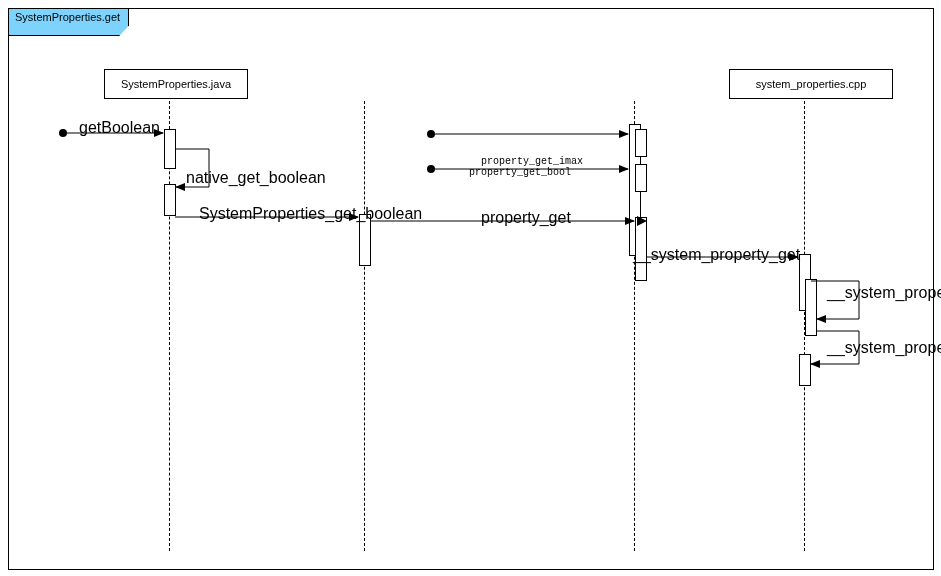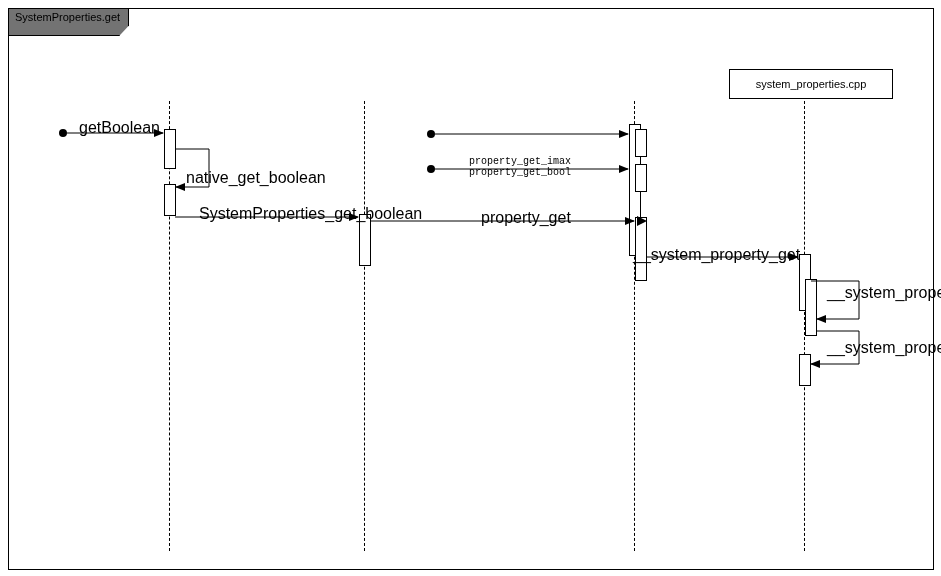--- a/index.html
+++ b/index.html
@@ -24,21 +24,21 @@
   }
   .frame-label {
     position: absolute;
     left: 0;
     top: 0;
     height: 22px;
     padding: 2px 8px 2px 6px;
     border-right: 1px solid #000;
     border-bottom: 1px solid #000;
     font-size: 11px;
-    background: #737373;
+    background: #7dd3fc;
     clip-path: polygon(0 0, 100% 0, 100% 60%, calc(100% - 10px) 100%, 0 100%);
   }
   .participant-box {
     position: absolute;
     border: 1px solid #000;
     background: #fff;
     font-size: 11px;
     text-align: center;
     padding: 8px 6px;
     white-space: nowrap;
@@ -80,20 +80,21 @@
     pointer-events: none;
   }
 </style>
 </head>
 <body>
 
 <div class="diagram">
   <div class="frame">
     <div class="frame-label">SystemProperties.get</div>
 
+    <div class="participant-box" style="left:95px; top:60px; width:130px;">SystemProperties.java</div>
     <div class="participant-box" style="left:720px; top:60px; width:150px;">system_properties.cpp</div>
 
     <div class="lifeline" style="left:160px; top:92px; height:450px;"></div>
     <div class="lifeline" style="left:355px; top:92px; height:450px;"></div>
     <div class="lifeline" style="left:625px; top:92px; height:450px;"></div>
     <div class="lifeline" style="left:795px; top:92px; height:450px;"></div>
 
     <div class="activation" style="left:155px; top:120px; height:38px;"></div>
     <div class="activation" style="left:155px; top:175px; height:30px;"></div>
 
@@ -109,21 +110,21 @@
     <div class="activation" style="left:790px; top:345px; height:30px;"></div>
 
     <div class="found-dot" style="left:50px; top:120px;"></div>
     <div class="found-dot" style="left:418px; top:121px;"></div>
     <div class="found-dot" style="left:418px; top:156px;"></div>
 
     <div class="msg-label" style="left:70px; top:110px;">getBoolean</div>
     <div class="msg-label" style="left:177px; top:160px;">native_get_boolean</div>
     <div class="msg-label" style="left:190px; top:196px;">SystemProperties_get_boolean</div>
     <div class="msg-label mono" style="left:460px; top:112px;margin-top:46px;">property_get_bool</div>
-    <div class="msg-label mono" style="left:460px; top:147px;font-family:Liberation Mono, monospace;">property_get_imax</div>
+    <div class="msg-label mono" style="left:472px; top:147px;font-family:Liberation Mono, monospace;">property_get_imax</div>
     <div class="msg-label" style="left:460px; top:200px;padding-left:12px;">property_get</div>
     <div class="msg-label" style="left:624px; top:237px;">__system_property_get</div>
     <div class="msg-label" style="left:818px; top:275px;">__system_property_read</div>
     <div class="msg-label" style="left:818px; top:330px;">__system_property_read</div>
 
     <svg class="arrows">
       <defs>
         <marker id="arrow" markerWidth="10" markerHeight="8" refX="9" refY="4" orient="auto">
           <path d="M0,0 L10,4 L0,8 Z" fill="#000"></path>
         </marker>

